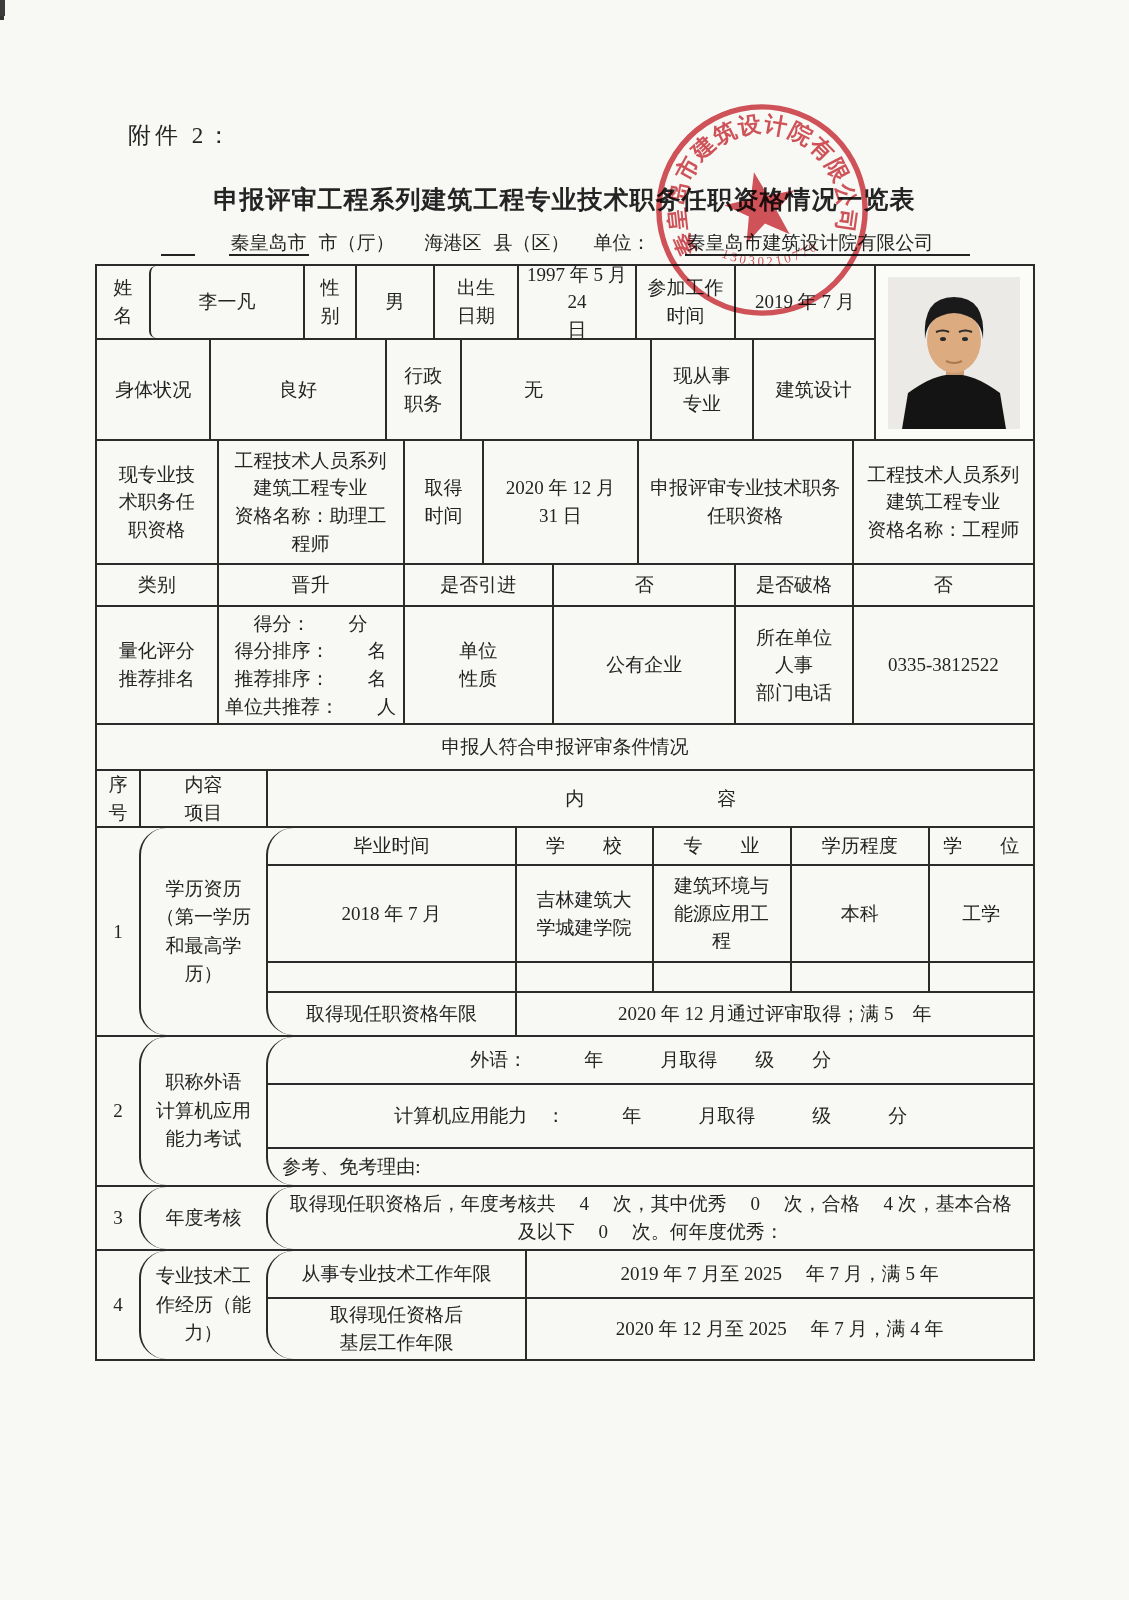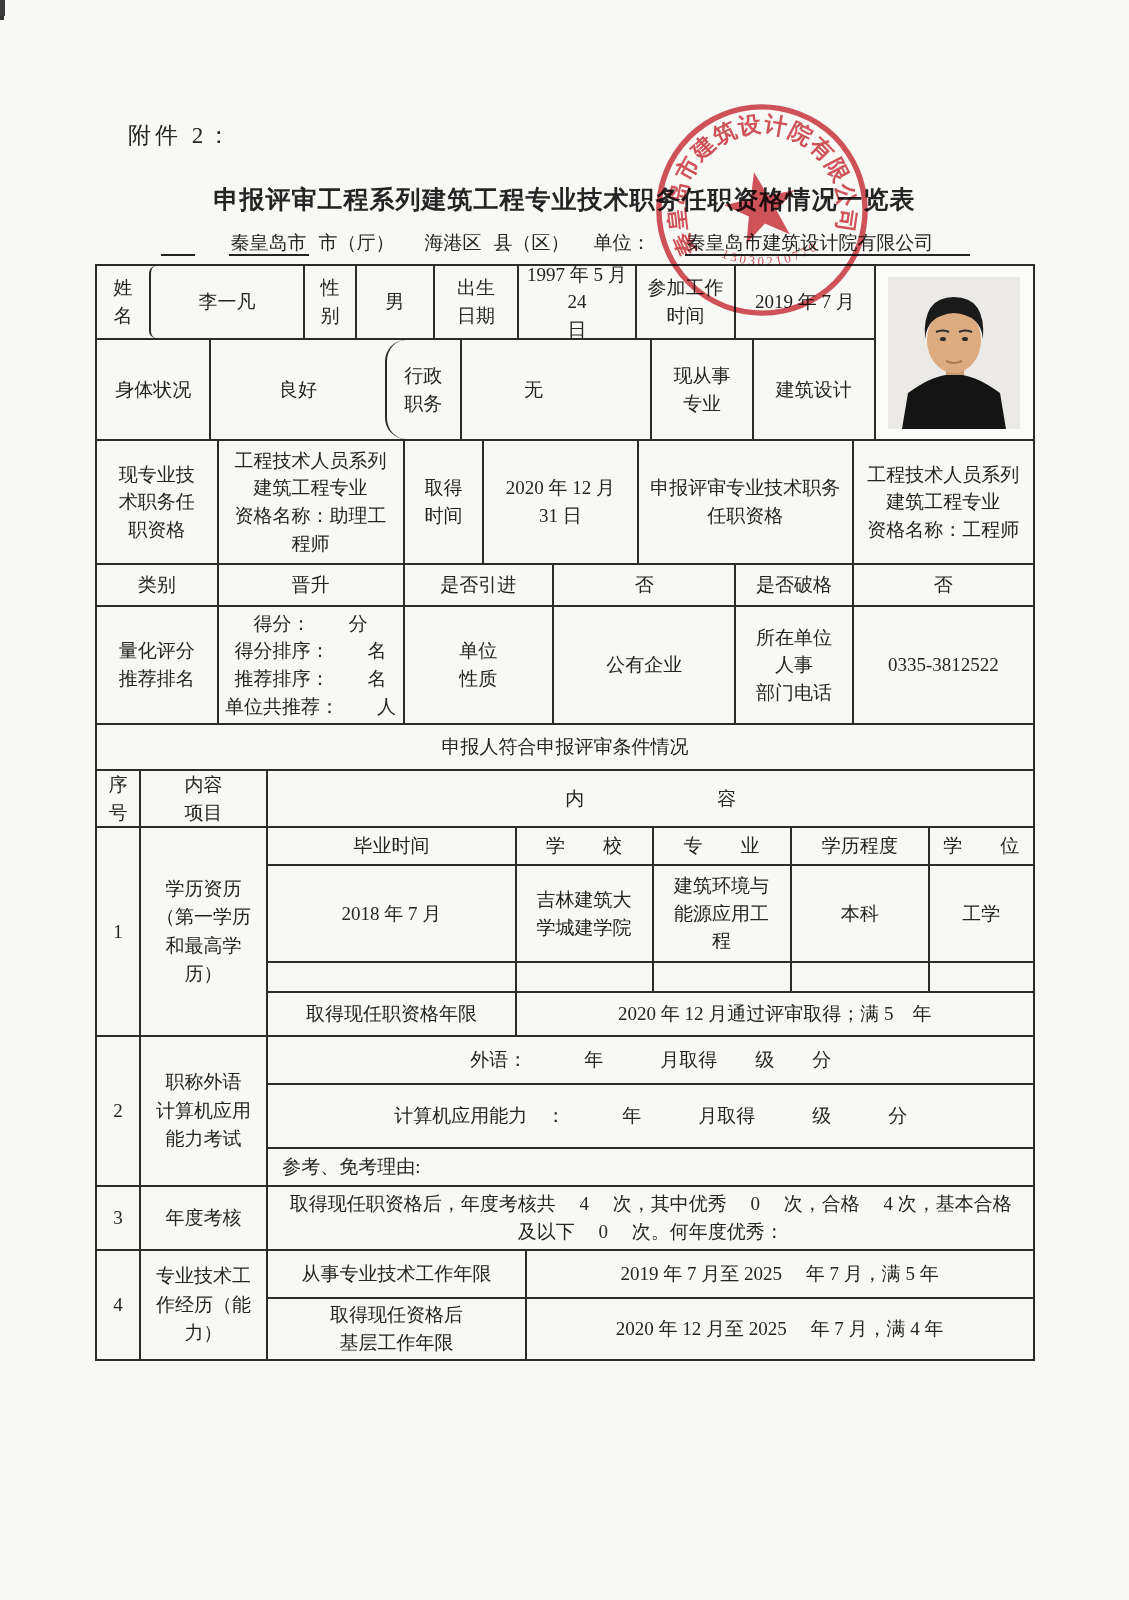--- a/index.html
+++ b/index.html
@@ -41,21 +41,21 @@
   .split-left .tr + .tr{border-top:2px solid var(--bd);}
   .photo-cell{width:17.02%;border-left:2px solid var(--bd);display:flex;
     align-items:center;justify-content:center;background:#fbfbf8;}
 
   .r1{height:72px;} .r2{height:101px;}
   .r1 > .td:nth-child(1){width:6.67%;} .r1 > .td:nth-child(2){width:19.87%;border-radius:7px;}
   .r1 > .td:nth-child(3){width:6.67%;} .r1 > .td:nth-child(4){width:10.0%;}
   .r1 > .td:nth-child(5){width:10.9%;} .r1 > .td:nth-child(6){width:15.13%;}
   .r1 > .td:nth-child(7){width:12.82%;} .r1 > .td:nth-child(8){width:17.95%;}
   .r2 > .td:nth-child(1){width:15.38%;} .r2 > .td:nth-child(2){width:23.97%;}
-  .r2 > .td:nth-child(3){width:10.26%;border-radius:21px;} .r2 > .td:nth-child(4){width:19.87%;}
+  .r2 > .td:nth-child(3){width:10.26%;} .r2 > .td:nth-child(4){width:19.87%;}
   .r2 > .td:nth-child(5){width:13.85%;margin-left:45px;} .r2 > .td:nth-child(6){width:16.67%;}
 
   .r3{height:124px;}
   .r3 > .td:nth-child(1){width:12.77%;} .r3 > .td:nth-child(2){width:19.89%;}
   .r3 > .td:nth-child(3){width:8.51%;}  .r3 > .td:nth-child(4){width:16.49%;}
   .r3 > .td:nth-child(5){width:22.98%;} .r3 > .td:nth-child(6){width:19.36%;}
   .r4{height:42px;} .r5{height:118px;}
   .r4 > .td:nth-child(1),.r5 > .td:nth-child(1){width:12.77%;}
   .r4 > .td:nth-child(2),.r5 > .td:nth-child(2){width:19.89%;}
   .r4 > .td:nth-child(3),.r5 > .td:nth-child(3){width:15.96%;}
@@ -64,21 +64,21 @@
   .r4 > .td:nth-child(6),.r5 > .td:nth-child(6){width:19.36%;}
 
   .banner-row{height:46px;display:flex;}
   .banner-row .td{width:100%;}
   .chdr{height:57px;}
   .chdr > .td:nth-child(1){width:4.47%;}
   .chdr > .td:nth-child(2){width:13.62%;}
   .chdr > .td:nth-child(3){width:81.91%;}
 
   .sec{display:flex;align-items:stretch;}
-  .sec > * + *{border-left:2px solid var(--bd);}
+  .sec > * + *{border-left:2px solid var(--bd);border-radius:27px;}
   .sec > .seq{width:4.47%;display:flex;align-items:center;justify-content:center;}
   .sec > .item{width:13.62%;display:flex;align-items:center;justify-content:center;
     text-align:center;white-space:pre-wrap;line-height:1.5;padding:6px;}
   .sec > .content{width:81.91%;display:flex;flex-direction:column;}
   .sec > .content > * + *{border-top:2px solid var(--bd);}
   .crow{display:flex;flex:0 0 auto;}
   .crow > * + *{border-left:2px solid var(--bd);}
   .edu-head{height:36px;} .edu-main{height:97px;} .edu-empty{height:30px;} .edu-qual{height:44px;}
   .c-grad{width:32.21%;} .c-school{width:17.92%;} .c-major{width:18.05%;}
   .c-degreelvl{width:18.05%;} .c-degree{width:13.77%;}

